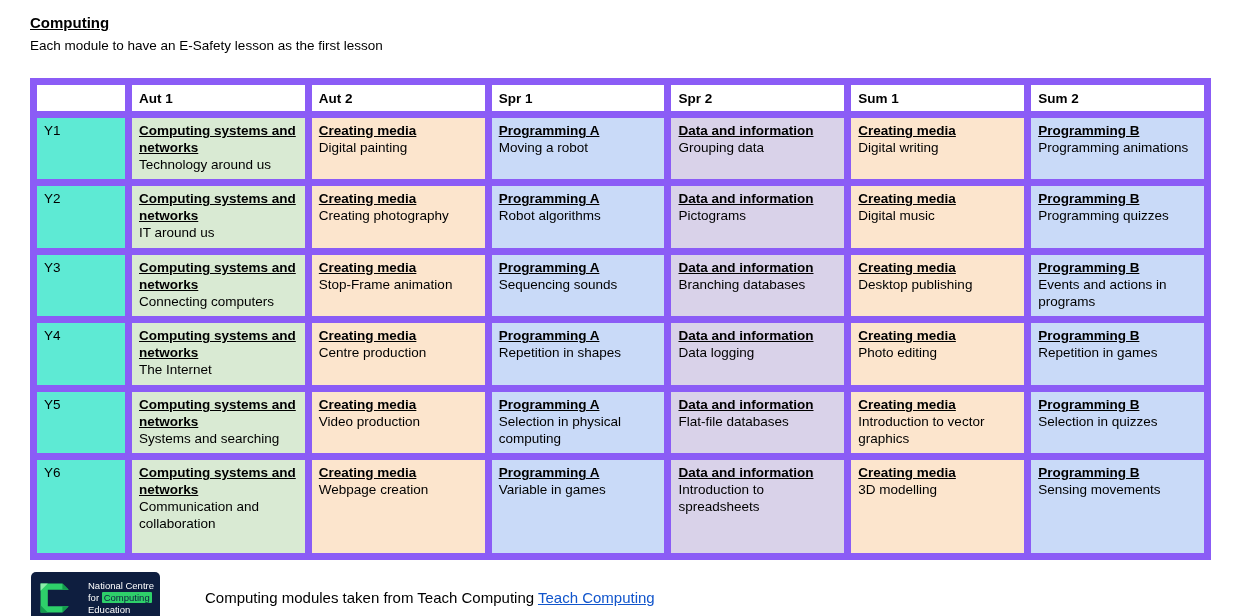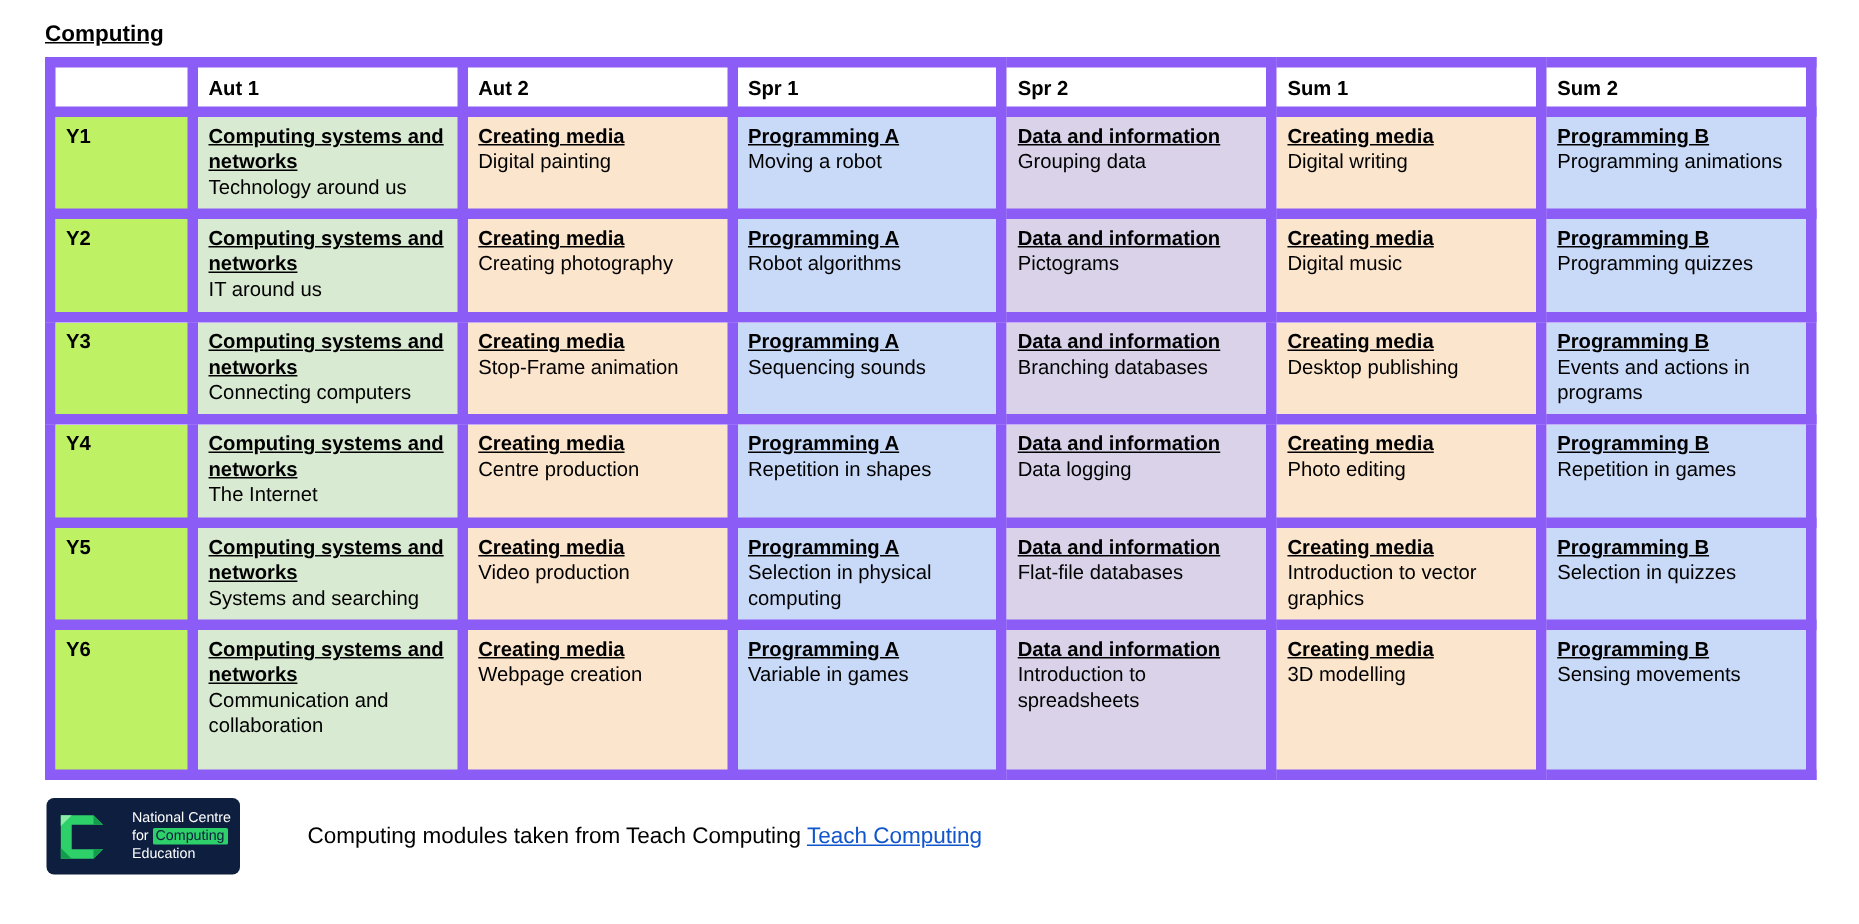--- a/index.html
+++ b/index.html
@@ -19,21 +19,21 @@
     border-collapse:collapse; table-layout:fixed;
     width:1181px; border:2px solid #000;
   }
   .curriculum th, .curriculum td {
     border:7px solid #8b5cf6; text-align:left; vertical-align:top;
     font-size:13.5px; line-height:17px; padding:4px 8px 4px 7px;
     overflow:hidden;
   }
   .curriculum thead tr { height:33px; }
   .curriculum thead th { font-weight:bold; vertical-align:middle; padding:2px 7px; }
-  .curriculum th.year { font-weight:bold; background:#bef264; }
+  .curriculum th.year { font-weight:normal; background:#5eead4; }
   .cat { font-weight:bold; text-decoration:underline; }
   .topic { font-weight:normal; }
 
   .footer {
     display:flex; align-items:center; margin-top:12px; margin-left:1px; gap:33px;
   }
   .ncce-logo {
     width:129px; height:51px; border-radius:5px;
     display:flex; align-items:center; gap:12px; padding:0 6px 0 5px;
     box-sizing:border-box; flex:0 0 auto;
@@ -43,20 +43,21 @@
   .ncce-hl { border-radius:1px; padding:0 2px; font-weight:normal; }
   .footer-note { font-size:15px; margin:12px; }
   .footer-note a { text-decoration:underline; }
 </style>
 </head>
 <body>
 
 <div class="page">
 
   <h1 class="page-title">Computing</h1>
+  <p class="page-subtitle">Each module to have an E-Safety lesson as the first lesson</p>
 
   <table class="curriculum">
     <colgroup>
       <col style="width:95px">
       <col>
         <col>
         <col>
         <col>
         <col>
         <col>

